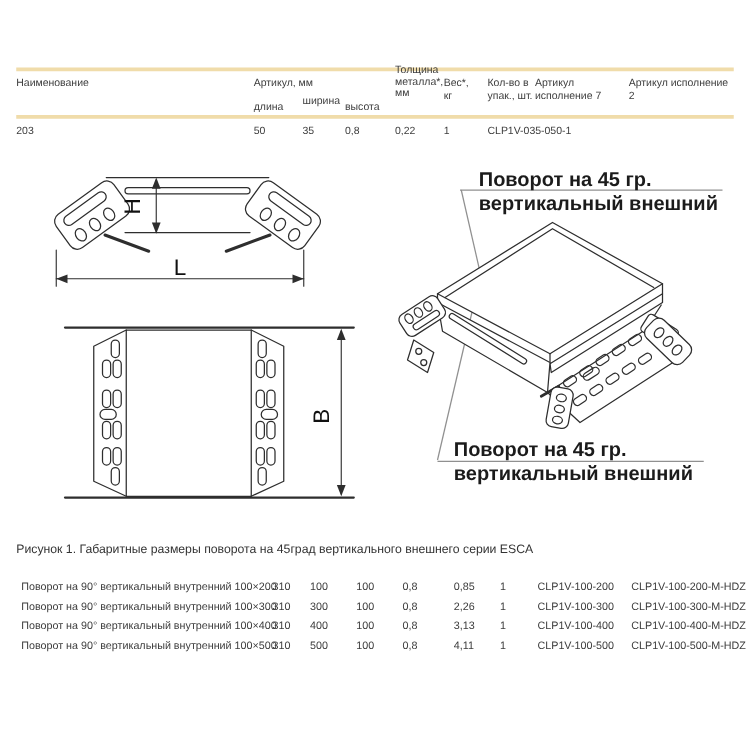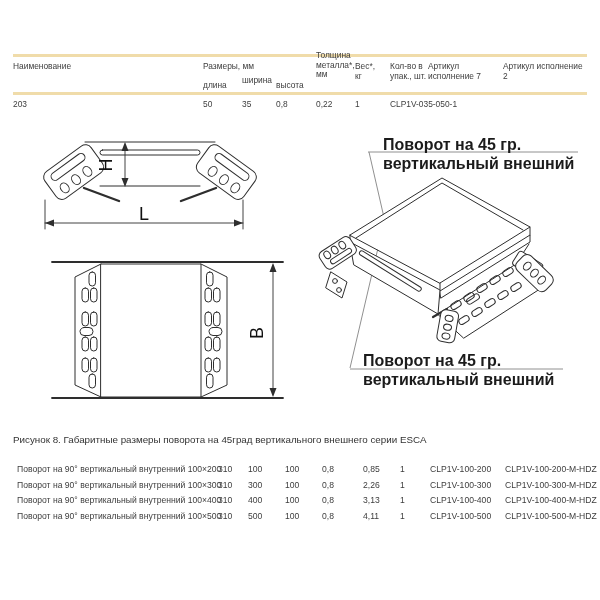--- a/index.html
+++ b/index.html
@@ -20,21 +20,21 @@
 </style>
 </head>
 <body>
 
 <div class="page">
 
   <div>
     <div class="yline" style="top:54px"></div>
 
     <div class="hcell" style="left:13px;top:62px;width:150px">Наименование</div>
-    <div class="hcell" style="left:203px;top:62px;width:90px">Размеры, мм</div>
+    <div class="hcell" style="left:203px;top:62px;width:90px">Артикул, мм</div>
     <div class="hcell" style="left:203px;top:81px;width:36px">длина</div>
     <div class="hcell" style="left:242px;top:76px;width:57px">ширина</div>
     <div class="hcell" style="left:276px;top:81px;width:36px">высота</div>
     <div class="hcell" style="left:316px;top:51px;width:40px">Толщина металла*, мм</div>
     <div class="hcell" style="left:355px;top:62px;width:26px">Вес*, кг</div>
     <div class="hcell" style="left:390px;top:62px;width:36px">Кол-во в упак., шт.</div>
     <div class="hcell" style="left:428px;top:62px;width:72px">Артикул исполнение 7</div>
     <div class="hcell" style="left:503px;top:62px;width:80px">Артикул исполнение 2</div>
 
     <div class="yline" style="top:92px"></div>
@@ -240,21 +240,21 @@
 
   <div class="callout" style="left:383px;top:136px">
     <div>Поворот на 45 гр.</div>
     <div style="margin-top:2px">вертикальный внешний</div>
   </div>
   <div class="callout" style="left:363px;top:352px">
     <div>Поворот на 45 гр.</div>
     <div style="margin-top:2px">вертикальный внешний</div>
   </div>
 
-  <div class="caption">Рисунок 8. Габаритные размеры поворота на 45град вертикального внешнего серии ESCA</div>
+  <div class="caption">Рисунок 1. Габаритные размеры поворота на 45град вертикального внешнего серии ESCA</div>
 
   <div>
     <div class="brow" style="top:464px">
       <div>Поворот на 90° вертикальный внутренний 100×200</div>
       <div>310</div>
       <div>100</div>
       <div>100</div>
       <div>0,8</div>
       <div>0,85</div>
       <div>1</div>

